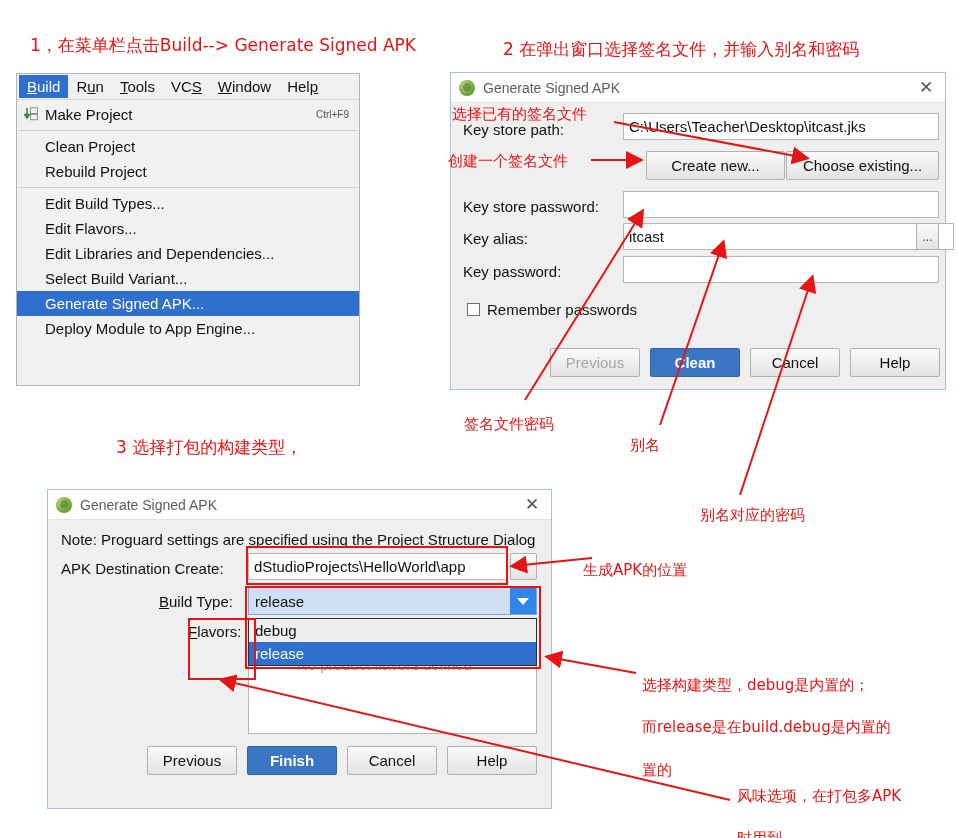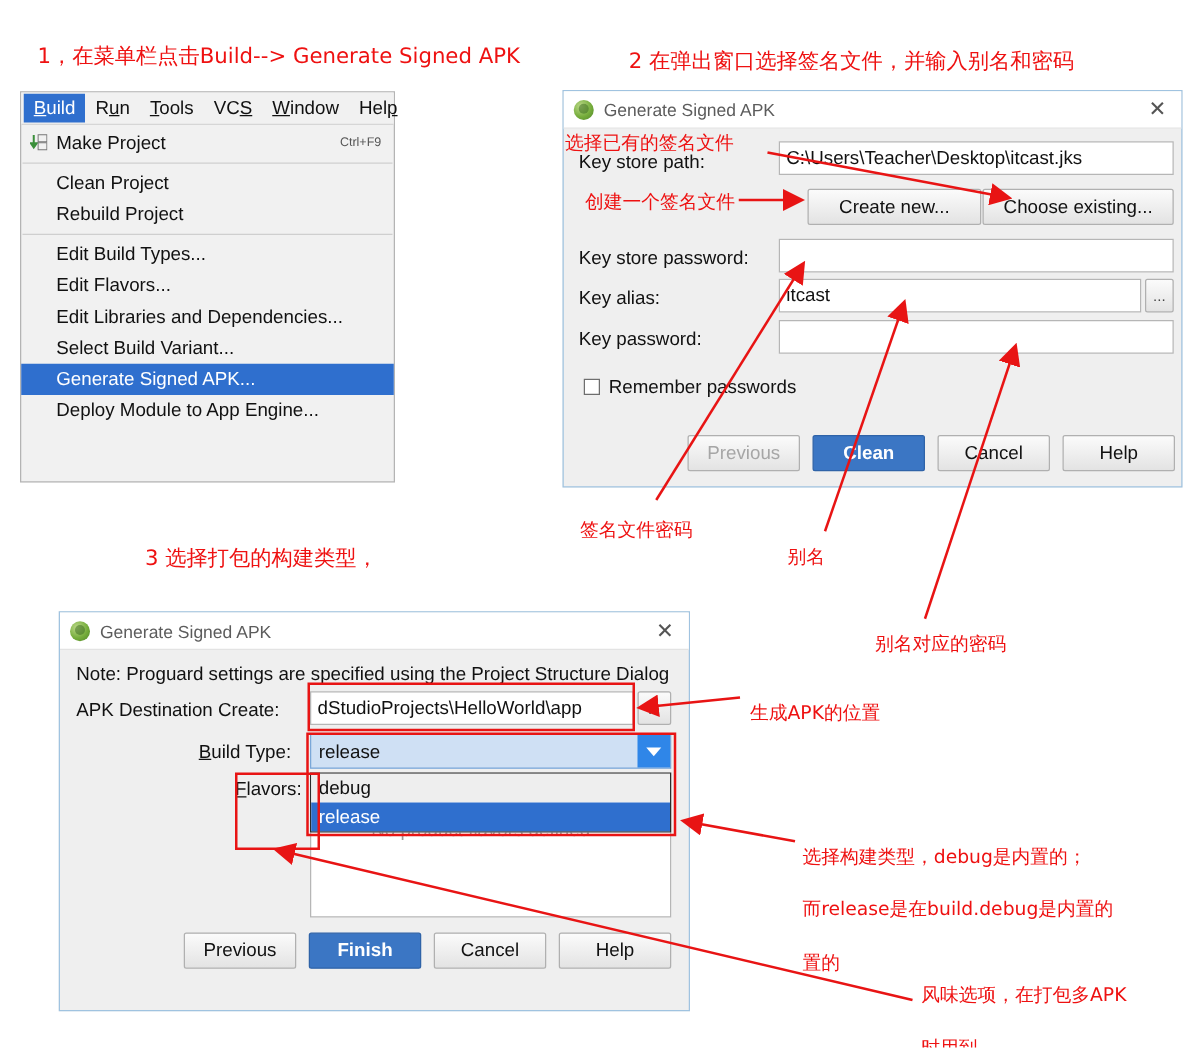--- a/index.html
+++ b/index.html
@@ -22,21 +22,21 @@
   .annot.big { font-size: 17px; }
 
   svg.overlay {
     position: absolute; left:0; top:0; width:958px; height:838px;
     pointer-events: none;
   }
 
   
   #build-menu {
     position: absolute; left: 16px; top: 73px;
-    width: 300px; height: 313px;
+    width: 344px; height: 313px;
     background: #f1f1f1;
     border: 1px solid #b4b4b4;
   }
   .menubar {
     height: 26px;
     background: #f1f1f1;
     border-bottom: 1px solid #d6d6d6;
     display: flex; align-items: center;
     padding-left: 2px;
     font-size: 15px;
@@ -238,21 +238,21 @@
     <span>Create new...</span>
   </div>
   <div class="btn" style="position:absolute; left:335px; top:78px; width:153px; height:29px;">
     <span>Choose existing...</span>
   </div>
 
   <div class="lbl" style="position:absolute; left:12px; top:125px;">Key store password:</div>
   <div class="tfield" style="position:absolute; left:172px; top:118px; width:316px; height:27px;"></div>
 
   <div class="lbl" style="position:absolute; left:12px; top:157px;">Key alias:</div>
-  <div class="tfield" style="position:absolute; left:172px; top:150px; width:290px; height:27px;">itcast</div>
+  <div class="tfield" style="position:absolute; left:172px; top:150px; width:331px; height:27px;">itcast</div>
   <div class="btn small" style="position:absolute; left:465px; top:150px; width:23px; height:27px;">
     <span>...</span>
   </div>
 
   <div class="lbl" style="position:absolute; left:12px; top:190px;">Key password:</div>
   <div class="tfield" style="position:absolute; left:172px; top:183px; width:316px; height:27px;"></div>
 
   <div class="chk" style="left:16px; top:228px;">
     <span class="box"></span>
     <span>Remember passwords</span>
@@ -323,25 +323,25 @@
   <div class="btn" style="position:absolute; left:399px; top:256px; width:90px; height:29px;">
     <span>Help</span>
   </div>
 </div>
 
 <div class="redbox" style="left:246px; top:546px; width:262px; height:39px;"></div>
 <div class="redbox" style="left:245px; top:586px; width:296px; height:83px;"></div>
 <div class="redbox" style="left:188px; top:618px; width:68px; height:62px;"></div>
 
 <div class="annot" style="left:452px; top:104px;">选择已有的签名文件</div>
-<div class="annot" style="left:468px; top:151px;">创建一个签名文件</div>
+<div class="annot" style="left:448px; top:151px;">创建一个签名文件</div>
 <div class="annot" style="left:464px; top:414px;">签名文件密码</div>
 <div class="annot" style="left:630px; top:435px;">别名</div>
 <div class="annot" style="left:700px; top:505px;">别名对应的密码</div>
-<div class="annot" style="left:600px; top:560px;">生成APK的位置</div>
+<div class="annot" style="left:583px; top:560px;">生成APK的位置</div>
 
 <div style="position:absolute; left:642px; top:675px;">
   <div class="annot" style="position:relative; left:0; top:0;">选择构建类型，debug是内置的；</div>
   <div class="annot" style="position:relative; left:0; top:22px;">而release是在build.debug是内置的</div>
   <div class="annot" style="position:relative; left:0; top:44px;">置的</div>
 </div>
 
 <div style="position:absolute; left:737px; top:786px;">
   <div class="annot" style="position:relative; left:0; top:0;">风味选项，在打包多APK</div>
   <div class="annot" style="position:relative; left:0; top:22px;">时用到</div>

